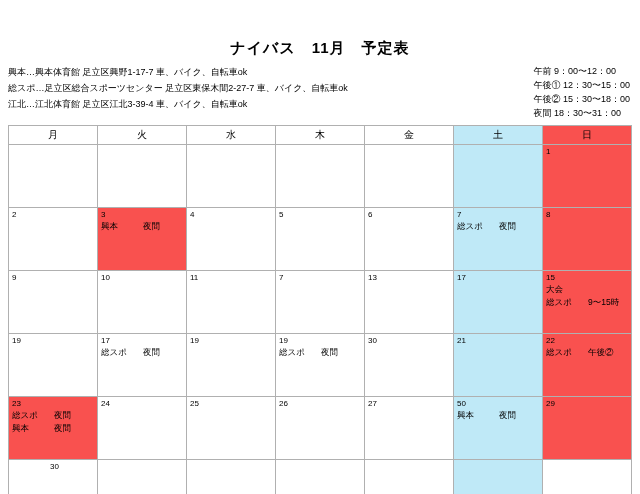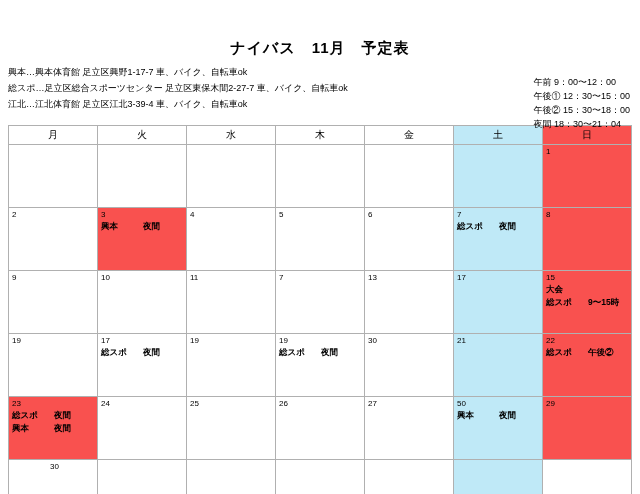--- a/index.html
+++ b/index.html
@@ -38,21 +38,21 @@
   .notes-left {
     position: absolute;
     left: 8px;
     top: 0;
     font-size: 9px;
     line-height: 16px;
   }
   .notes-right {
     position: absolute;
     right: 10px;
-    top: 11px;
+    top: 0;
     font-size: 9px;
     line-height: 14px;
     text-align: left;
   }
   .notes-left div, .notes-right div {
     white-space: nowrap;
   }
   table.cal {
     border-collapse: collapse;
     width: 624px;
@@ -75,21 +75,20 @@
     height: 62px;
     position: relative;
   }
   .daynum {
     font-size: 8px;
     padding: 2px 0 0 3px;
     line-height: 10px;
   }
   .events {
     padding: 0 3px 0 3px;
-    font-weight: bold;
   }
   .ev {
     font-size: 8.5px;
     line-height: 13px;
     white-space: nowrap;
   }
   .ev .nm {
     display: inline-block;
     min-width: 42px;
   }
@@ -117,21 +116,21 @@
   <div class="notes">
     <div class="notes-left">
       <div>興本…興本体育館  足立区興野1-17-7 車、バイク、自転車ok</div>
       <div>総スポ…足立区総合スポーツセンター  足立区東保木間2-27-7 車、バイク、自転車ok</div>
       <div>江北…江北体育館  足立区江北3-39-4 車、バイク、自転車ok</div>
     </div>
     <div class="notes-right">
       <div>午前 9：00〜12：00</div>
       <div>午後① 12：30〜15：00</div>
       <div>午後② 15：30〜18：00</div>
-      <div>夜間 18：30〜21：04</div>
+      <div>夜間 18：30〜31：00</div>
     </div>
   </div>
 
   <table class="cal">
     <thead>
       <tr>
         <th>月</th>
         <th>火</th>
         <th>水</th>
         <th>木</th>

